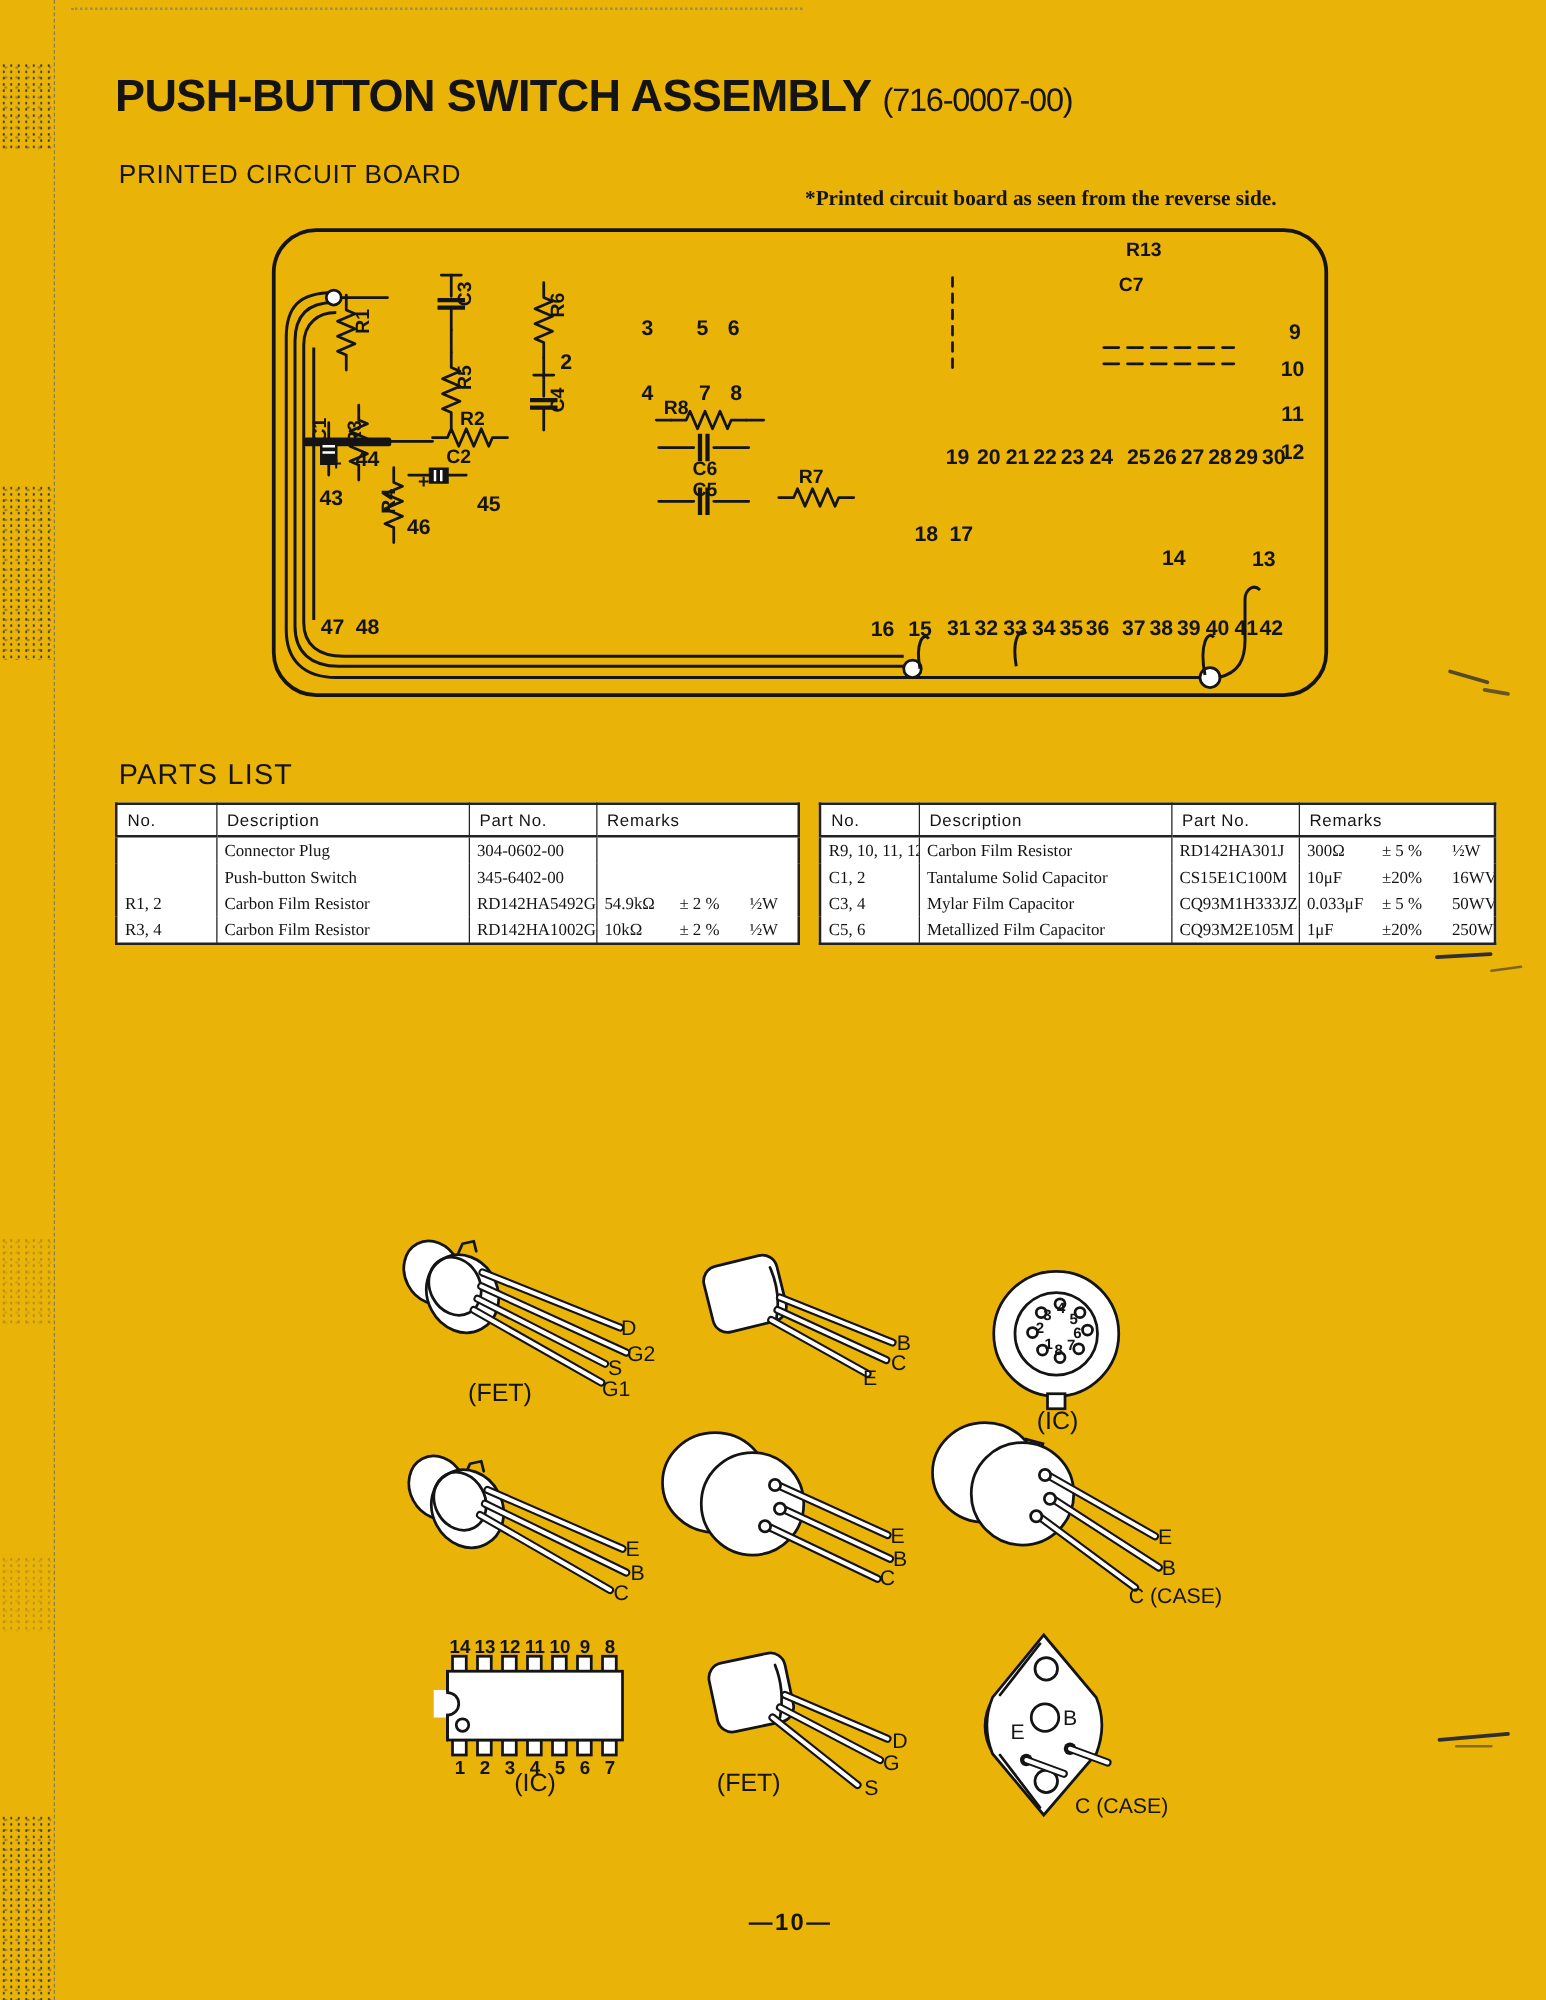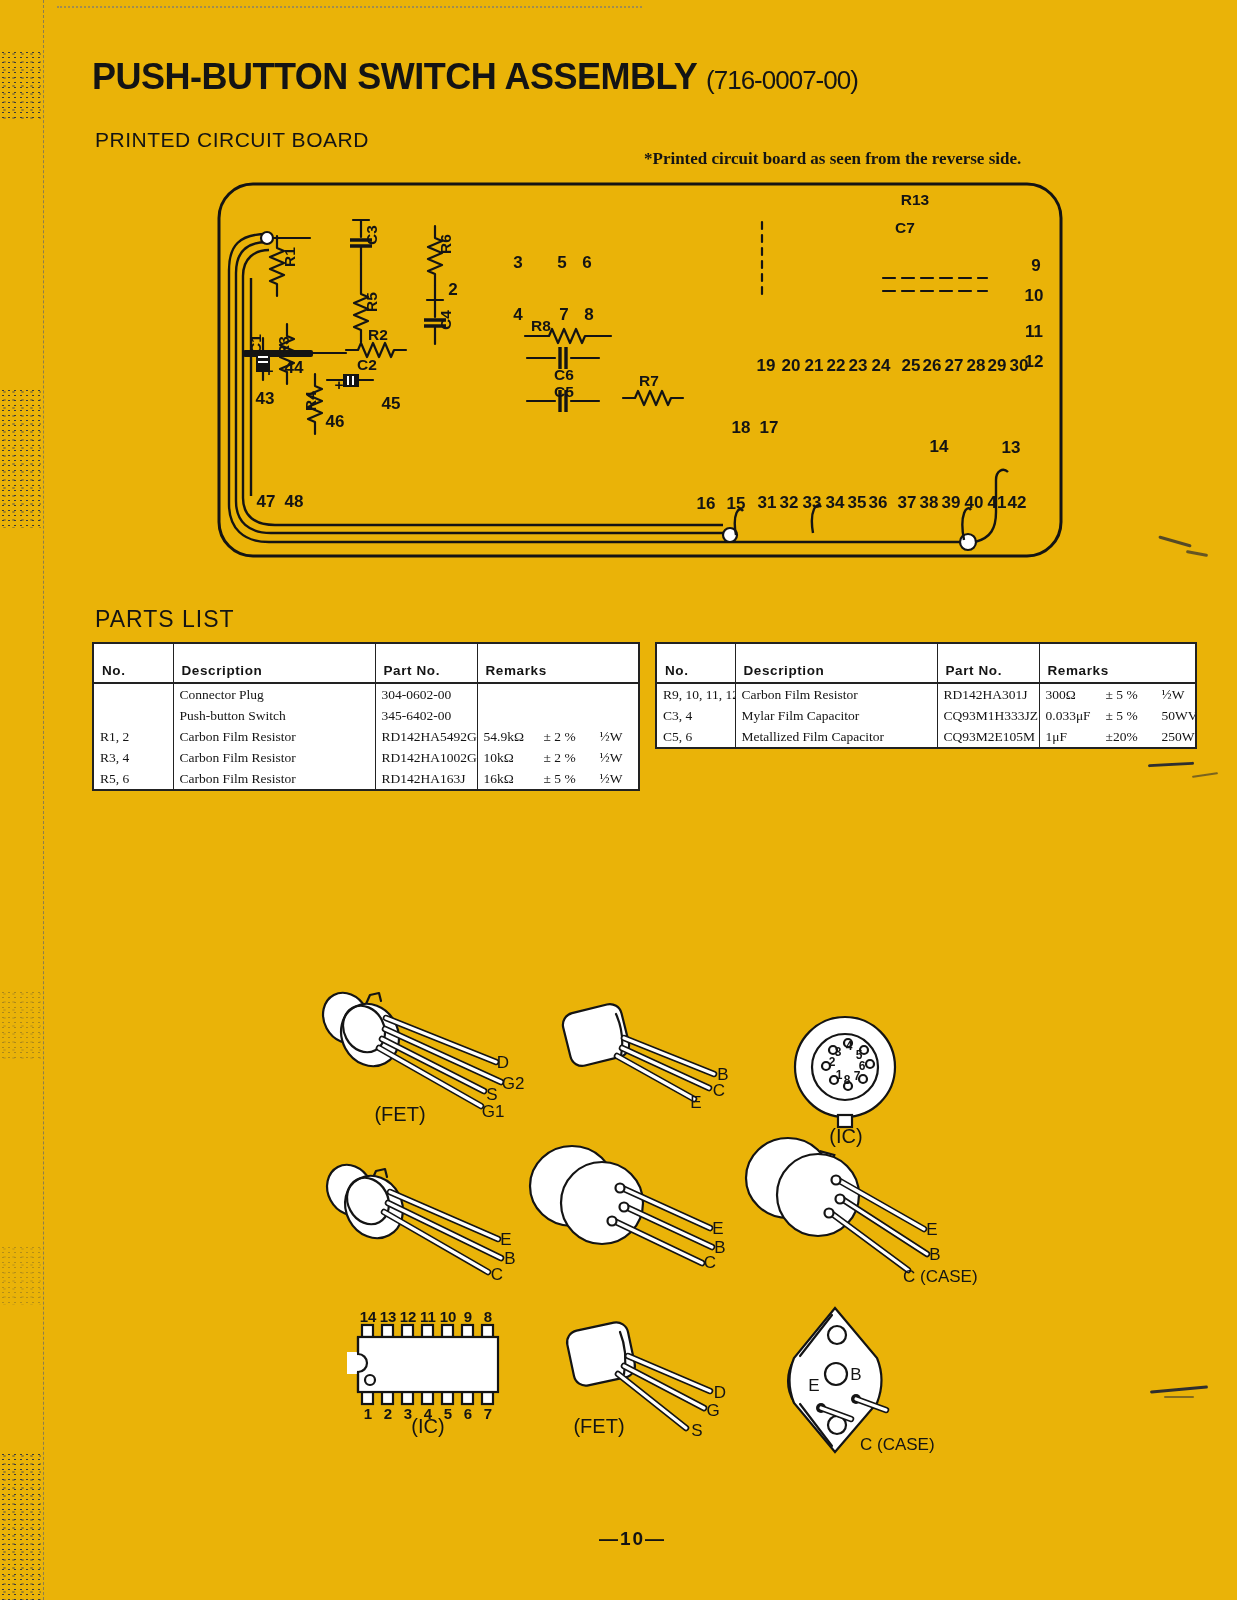--- a/index.html
+++ b/index.html
@@ -15,22 +15,22 @@
   
   .h1{position:absolute;left:92px;top:56px;font-size:36px;font-weight:700;letter-spacing:-.5px;white-space:nowrap;}
   .h1 .code{font-size:26px;font-weight:500;letter-spacing:-1px;}
   .sec-pcb{position:absolute;left:95px;top:128px;font-size:21px;font-weight:500;letter-spacing:.5px;}
   .note{position:absolute;left:644px;top:131px;font-family:"Liberation Serif",serif;font-weight:700;font-size:17px;margin-top:18px;}
   .h2-parts{position:absolute;left:95px;top:606px;font-size:23px;font-weight:500;letter-spacing:1px;}
   .h2-leads{position:absolute;left:92px;top:850px;font-size:31px;font-weight:700;letter-spacing:.5px;}
   .pageno{position:absolute;left:0;right:0;top:1528px;text-align:center;font-size:19px;font-weight:700;letter-spacing:2px;padding-left:28px;}
   
   .ptable{position:absolute;border:2px solid #222;border-collapse:collapse;table-layout:fixed;background:#fff;}
-  .ptable th{font-family:"Liberation Sans",sans-serif;font-size:13.5px;font-weight:700;text-align:left;
-             padding:19px 8px 4px;border-bottom:2px solid #222;letter-spacing:.6px;}
+  .ptable th{font-family:"Liberation Sans",sans-serif;font-size:13.5px;font-weight:400;text-align:left;
+             padding:5px 8px 4px;border-bottom:2px solid #222;letter-spacing:.6px;}
   .ptable td{font-family:"Liberation Serif",serif;font-size:13.5px;padding:1px 6px;line-height:19px;white-space:nowrap;overflow:hidden;}
   .ptable th+th,.ptable td+td{border-left:1.5px solid #222;}
   .c-rem .rv{display:inline-block;width:60px;}
   .c-rem .rt{display:inline-block;width:56px;}
   
   .k{stroke:#141414;stroke-width:2.2;fill:none;stroke-linecap:round;stroke-linejoin:round;}
   .k3{stroke:#141414;stroke-width:3;fill:none;stroke-linejoin:round;}
   .kf{fill:#fff;stroke:#141414;stroke-width:2.2;}
   .fill{fill:#141414;stroke:none;}
   .tr{stroke:#141414;stroke-width:2.4;fill:none;}
@@ -235,26 +235,20 @@
           <td class="c-desc">Carbon Film Resistor</td>
           <td class="c-part">RD142HA5492G</td>
           <td class="c-rem"><span class="rv">54.9kΩ</span><span class="rt">± 2 %</span><span class="rw">½W</span></td>
         </tr>
         <tr>
           <td class="c-no">R3, 4</td>
           <td class="c-desc">Carbon Film Resistor</td>
           <td class="c-part">RD142HA1002G</td>
           <td class="c-rem"><span class="rv">10kΩ</span><span class="rt">± 2 %</span><span class="rw">½W</span></td>
         </tr>
-        <tr>
-          <td class="c-no">R5, 6</td>
-          <td class="c-desc">Carbon Film Resistor</td>
-          <td class="c-part">RD142HA163J</td>
-          <td class="c-rem"><span class="rv">16kΩ</span><span class="rt">± 5 %</span><span class="rw">½W</span></td>
-        </tr>
       </tbody>
   </table>
 
   <table class="ptable" style="left:655px;top:642px;width:540px;">
     <colgroup>
         <col style="width:79px">
         <col style="width:202px">
         <col style="width:102px">
         <col style="width:157px">
       </colgroup>
@@ -265,20 +259,26 @@
         <th>Part No.</th>
         <th>Remarks</th>
       </tr>
     </thead>
     <tbody>
         <tr>
           <td class="c-no">R9, 10, 11, 12</td>
           <td class="c-desc">Carbon Film Resistor</td>
           <td class="c-part">RD142HA301J</td>
           <td class="c-rem"><span class="rv">300Ω</span><span class="rt">± 5 %</span><span class="rw">½W</span></td>
+        </tr>
+        <tr>
+          <td class="c-no">C1, 2</td>
+          <td class="c-desc">Tantalume Solid Capacitor</td>
+          <td class="c-part">CS15E1C100M</td>
+          <td class="c-rem"><span class="rv">10μF</span><span class="rt">±20%</span><span class="rw">16WV</span></td>
         </tr>
         <tr>
           <td class="c-no">C3, 4</td>
           <td class="c-desc">Mylar Film Capacitor</td>
           <td class="c-part">CQ93M1H333JZ</td>
           <td class="c-rem"><span class="rv">0.033μF</span><span class="rt">± 5 %</span><span class="rw">50WV</span></td>
         </tr>
         <tr>
           <td class="c-no">C5, 6</td>
           <td class="c-desc">Metallized Film Capacitor</td>

